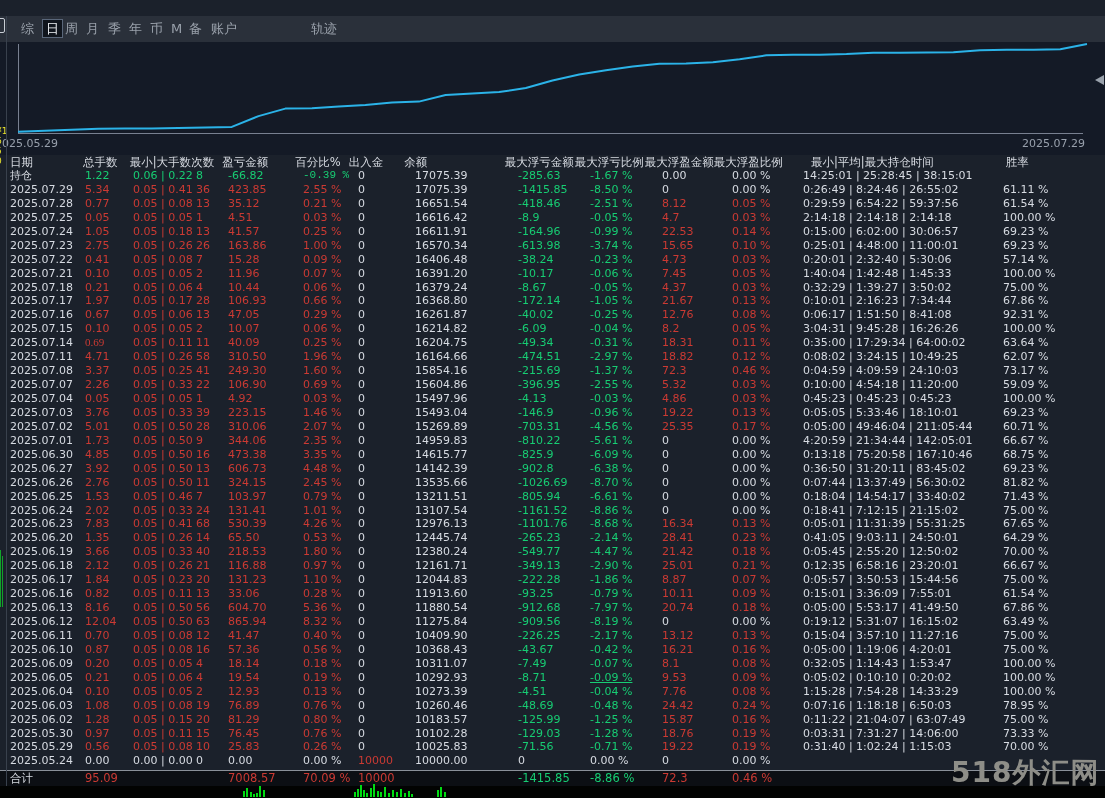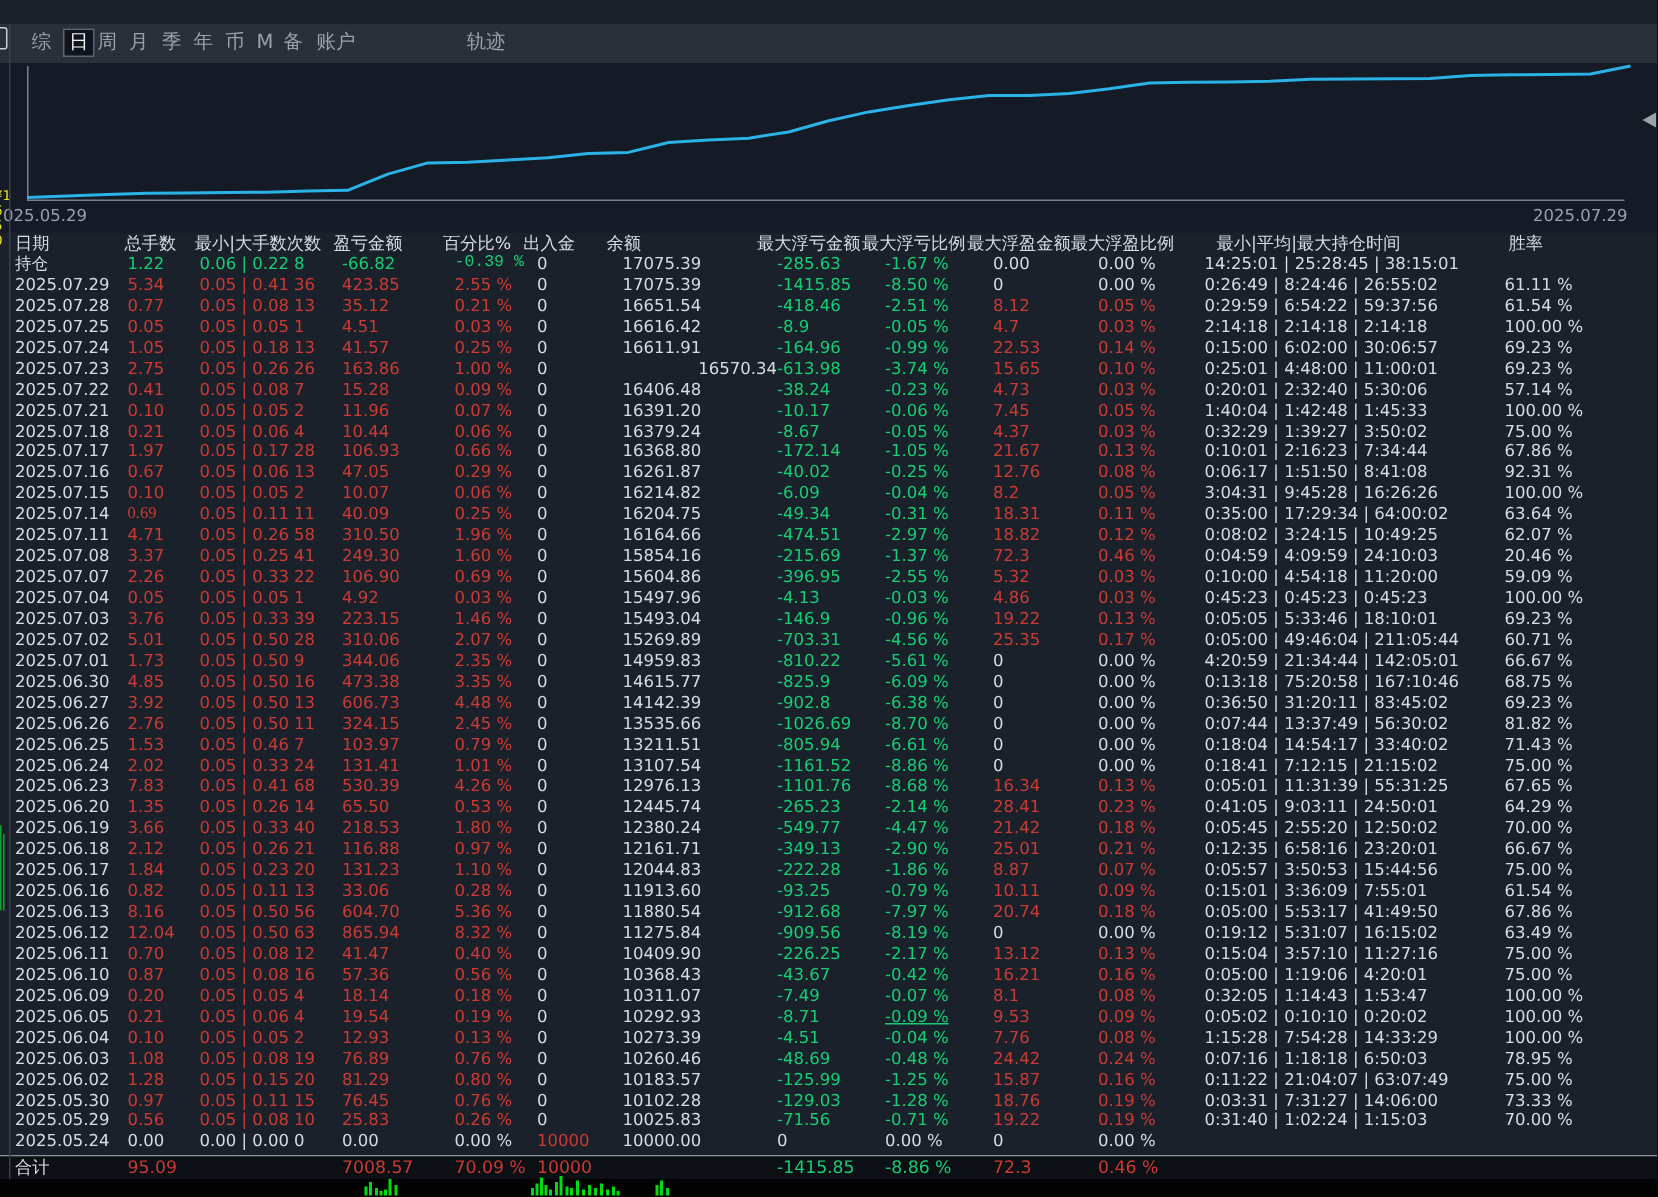--- a/index.html
+++ b/index.html
@@ -171,21 +171,21 @@
         <span class="cell cw" style="width: 102px;">69.23 %</span>
       </div>
       <div class="trow">
         <span class="cell cw" style="width: 75px;">2025.07.23</span>
         <span class="cell cr" style="width: 48px;">2.75</span>
         <span class="cell cr" style="width: 63px;">0.05 | 0.26</span>
         <span class="cell cr" style="width: 32px;">26</span>
         <span class="cell cr" style="width: 75px;">163.86</span>
         <span class="cell cr" style="width: 55px;">1.00 %</span>
         <span class="cell cw" style="width: 57px;">0</span>
-        <span class="cell cw" style="width: 103px; text-align: right;">16570.34</span>
+        <span class="cell cw" style="width: 103px;">16570.34</span>
         <span class="cell cg" style="width: 72px;">-613.98</span>
         <span class="cell cg" style="width: 72px;">-3.74 %</span>
         <span class="cell cr" style="width: 70px;">15.65</span>
         <span class="cell cr" style="width: 71px;">0.10 %</span>
         <span class="cell cw" style="width: 200px;">0:25:01 | 4:48:00 | 11:00:01</span>
         <span class="cell cw" style="width: 102px;">69.23 %</span>
       </div>
       <div class="trow">
         <span class="cell cw" style="width: 75px;">2025.07.22</span>
         <span class="cell cr" style="width: 48px;">0.41</span>
@@ -321,21 +321,21 @@
         <span class="cell cr" style="width: 32px;">41</span>
         <span class="cell cr" style="width: 75px;">249.30</span>
         <span class="cell cr" style="width: 55px;">1.60 %</span>
         <span class="cell cw" style="width: 57px;">0</span>
         <span class="cell cw" style="width: 103px;">15854.16</span>
         <span class="cell cg" style="width: 72px;">-215.69</span>
         <span class="cell cg" style="width: 72px;">-1.37 %</span>
         <span class="cell cr" style="width: 70px;">72.3</span>
         <span class="cell cr" style="width: 71px;">0.46 %</span>
         <span class="cell cw" style="width: 200px;">0:04:59 | 4:09:59 | 24:10:03</span>
-        <span class="cell cw" style="width: 102px;">20.46 %</span>
+        <span class="cell cw" style="width: 102px;">73.17 %</span>
       </div>
       <div class="trow">
         <span class="cell cw" style="width: 75px;">2025.07.07</span>
         <span class="cell cr" style="width: 48px;">2.26</span>
         <span class="cell cr" style="width: 63px;">0.05 | 0.33</span>
         <span class="cell cr" style="width: 32px;">22</span>
         <span class="cell cr" style="width: 75px;">106.90</span>
         <span class="cell cr" style="width: 55px;">0.69 %</span>
         <span class="cell cw" style="width: 57px;">0</span>
         <span class="cell cw" style="width: 103px;">15604.86</span>
@@ -823,17 +823,18 @@
       <div class="vbar" style="left: 396px; height: 5px;"></div>
       <div class="vbar" style="left: 400px; height: 8px;"></div>
       <div class="vbar" style="left: 404px; height: 4px;"></div>
       <div class="vbar" style="left: 408px; height: 6px;"></div>
       <div class="vbar" style="left: 411px; height: 3px;"></div>
       <div class="vbar" style="left: 437px; height: 7px;"></div>
       <div class="vbar" style="left: 440px; height: 10px;"></div>
       <div class="vbar" style="left: 444px; height: 5px;"></div>
     </div>
 
+  <div class="watermark">518外汇网</div>
 
   <div class="frame-line"></div>
   <div class="green-mark1"></div>
   <div class="green-mark2"></div>
 </div>
 
 </body></html>

